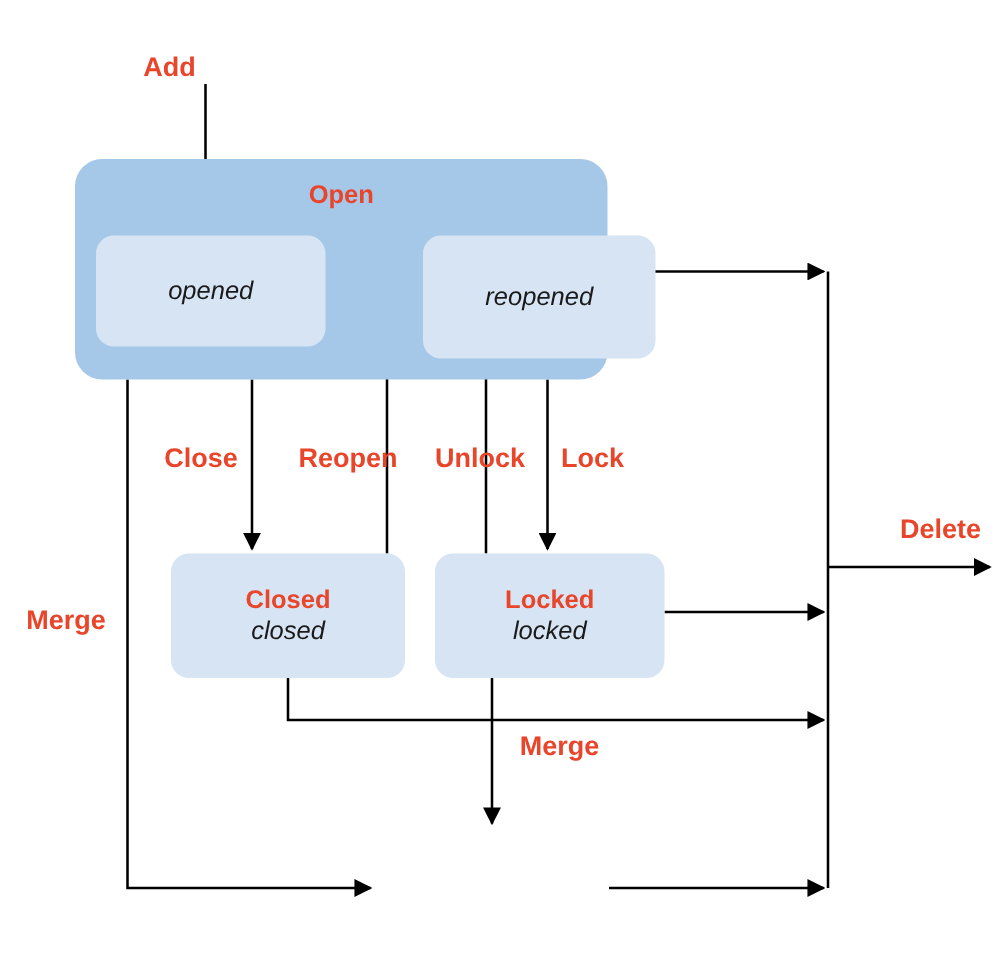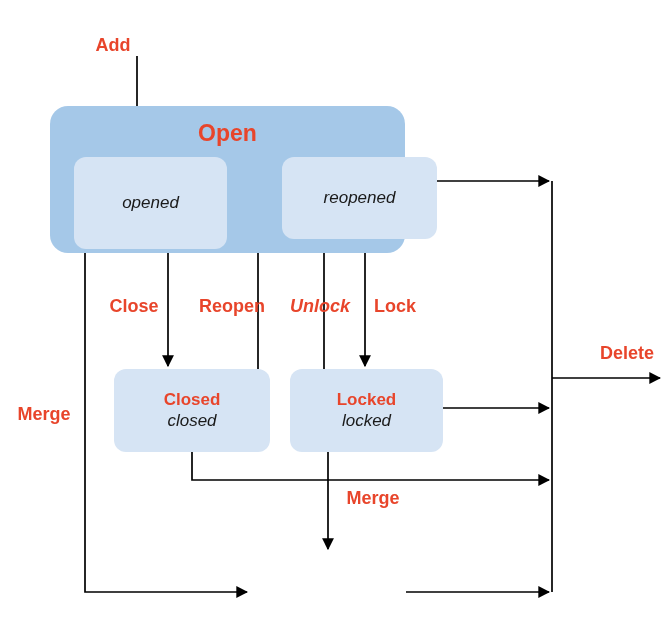--- a/index.html
+++ b/index.html
@@ -39,21 +39,21 @@
     border-radius: 18px;
   }
   .group-open .group-title {
     position: absolute;
     top: 14px;
     left: 0;
     width: 100%;
     text-align: center;
     color: #e8452b;
     font-weight: bold;
-    font-size: 23px;
+    font-size: 17px;
   }
   .substate {
     position: absolute;
     box-sizing: border-box;
     background: #d6e4f4;
     border-radius: 12px;
     display: flex;
     align-items: center;
     justify-content: center;
   }
@@ -125,21 +125,21 @@
       <path d="M 552 378 L 660 378"></path>
     </g>
 
     <path d="M 552 181 L 552 592" stroke="#000000" stroke-width="1.7" fill="none"></path>
   </svg>
 
   <div class="node group-open" style="left:50px; top:106px; width:355px; height:147px;">
     <span class="group-title">Open</span>
   </div>
 
-  <div class="substate" style="left:74px; top:157px; width:153px; height:92px;">
+  <div class="substate" style="left:64px; top:157px; width:153px; height:74px;">
     <span class="sub-label">opened</span>
   </div>
 
   <div class="substate" style="left:235px; top:157px; width:155px; height:82px;margin-left:47px;">
     <span class="sub-label">reopened</span>
   </div>
 
   <div class="node state-box" style="left:114px; top:369px; width:156px; height:83px;">
     <span class="state-title">Closed</span>
     <span class="state-sub">closed</span>
@@ -150,21 +150,21 @@
     <span class="state-sub">locked</span>
   </div>
 
 
   <span class="edge-label" style="left:113px; top:45px;">Add</span>
 
   <span class="edge-label" style="left:134px; top:306px;">Close</span>
 
   <span class="edge-label" style="left:232px; top:306px;">Reopen</span>
 
-  <span class="edge-label" style="left:320px; top:306px;font-style:italic;">Unlock</span>
+  <span class="edge-label" style="left:320px; top:306px;">Unlock</span>
 
   <span class="edge-label" style="left:395px; top:306px;">Lock</span>
 
   <span class="edge-label" style="left:44px; top:414px;">Merge</span>
 
   <span class="edge-label" style="left:373px; top:498px;">Merge</span>
 
   <span class="edge-label" style="left:627px; top:353px;">Delete</span>
 
 </div>

